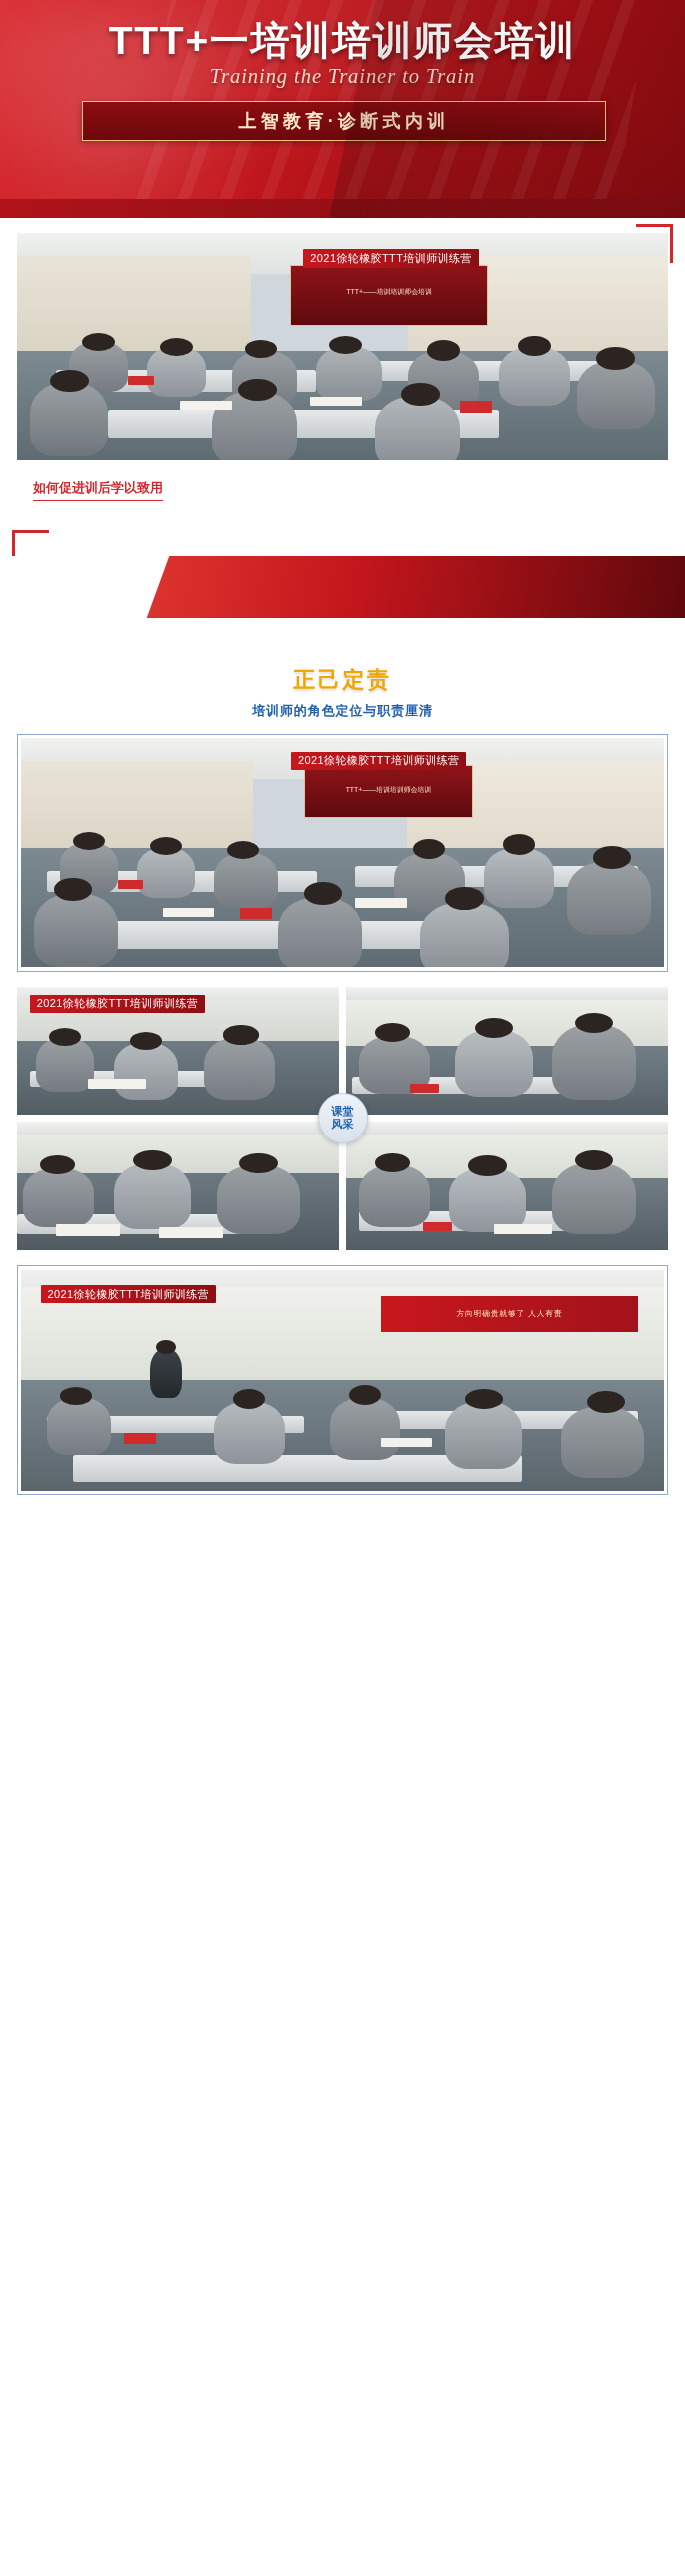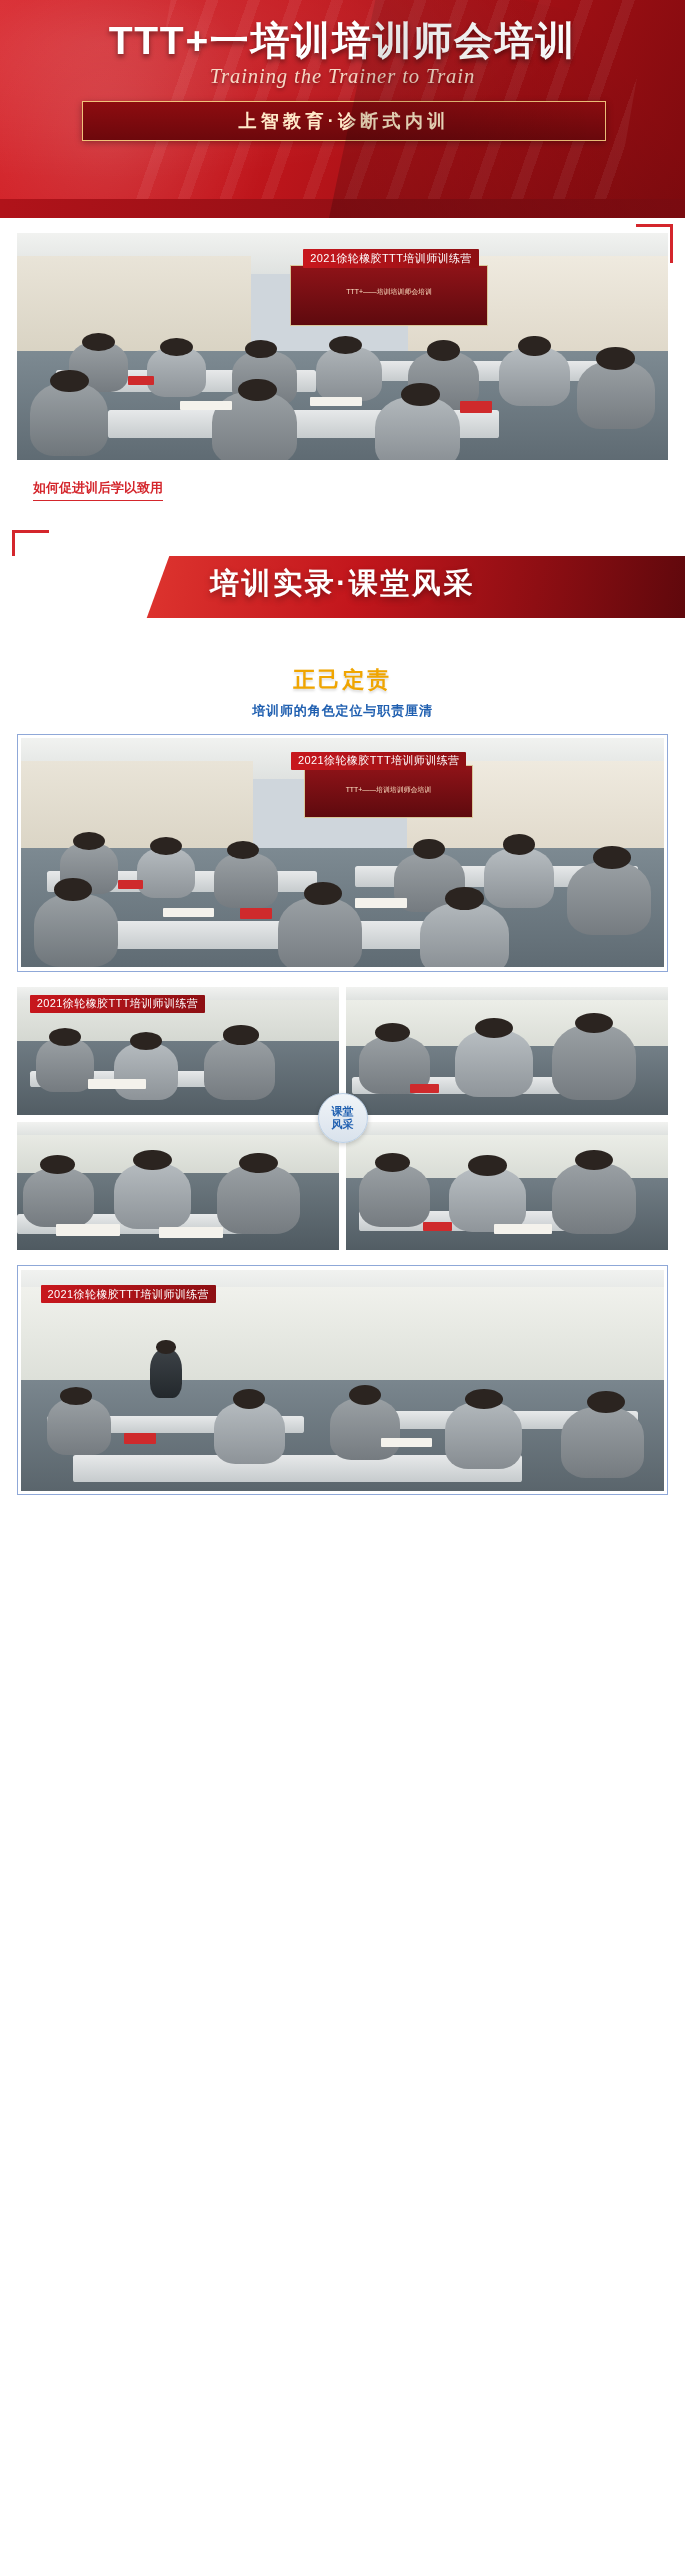--- a/index.html
+++ b/index.html
@@ -239,21 +239,20 @@
 
   
   <div class="company">如何促进训后学以致用</div>
 
 
 
   
   <div class="sec-wrap">
     <div class="bracket-tl"></div>
     <div class="sec-band"></div>
-    <div class="sec-title">培训实录·课堂风采</div>
   </div>
 
   <div class="sub-h1">正己定责</div>
   <div class="sub-h2">培训师的角色定位与职责厘清</div>
 
   
   <div class="framed">
     <div class="photo">
       <div class="scene">
         <div class="ceiling"></div>
@@ -393,19 +392,20 @@
         <div class="person" style="left:48%;top:58%;width:11%;height:28%;"></div>
         <div class="head" style="left:51%;top:52%;width:5%;height:9%;"></div>
         <div class="person" style="left:66%;top:60%;width:12%;height:30%;background:linear-gradient(180deg,#b2b8bc,#868c91);"></div>
         <div class="head" style="left:69%;top:54%;width:6%;height:9%;"></div>
         <div class="person" style="left:84%;top:62%;width:13%;height:32%;"></div>
         <div class="head" style="left:88%;top:55%;width:6%;height:10%;"></div>
 
         <div class="redcard" style="left:16%;top:74%;width:5%;height:5%;"></div>
         <div class="paper" style="left:56%;top:76%;width:8%;height:4%;"></div>
 
+        <div class="banner-strip">方向明确贵就够了 人人有责</div>
       </div>
       <div class="cap" style="left:3%;top:7%;">2021徐轮橡胶TTT培训师训练营</div>
     </div>
   </div>
 
 </div>
 
 
 </body></html>

